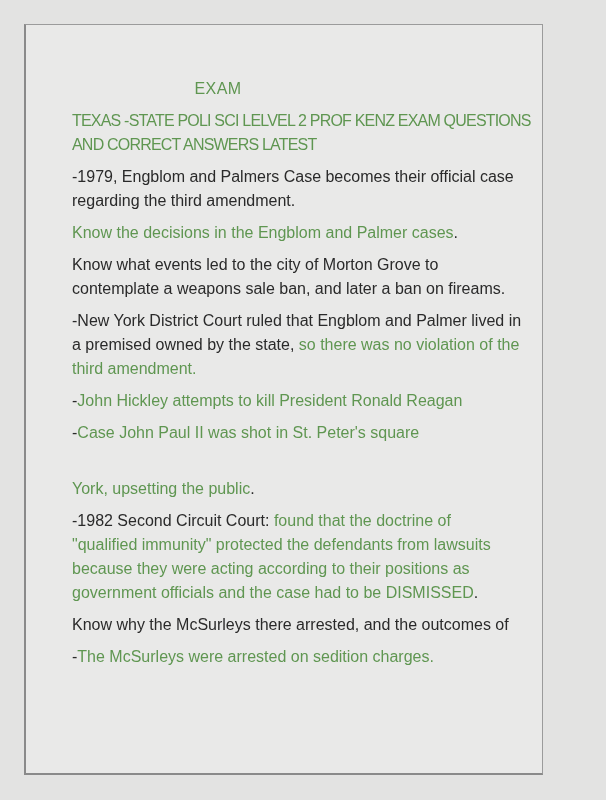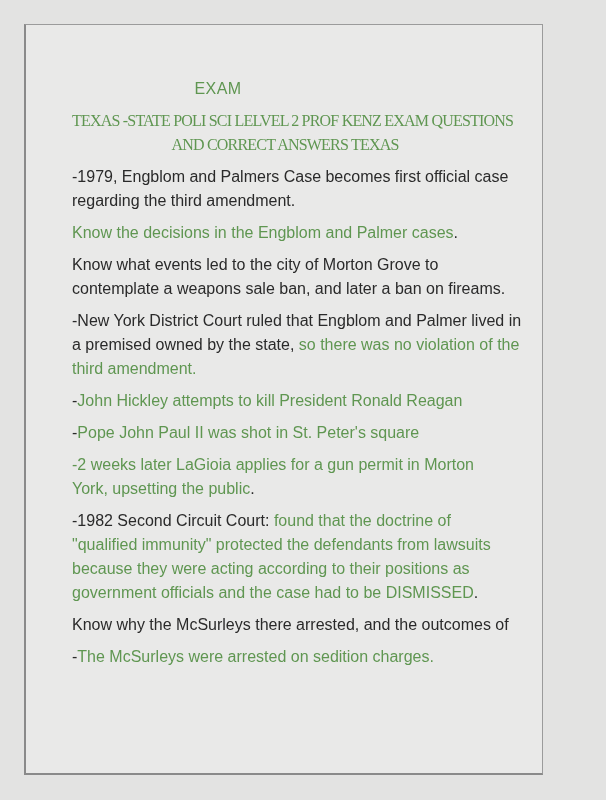--- a/index.html
+++ b/index.html
@@ -39,40 +39,38 @@
     margin: 0 0 8px 0;
     white-space: nowrap;
     color: var(--black);
   }
   .doc p.p-title {
     text-align: center;
     transform: translateX(-67px);
     letter-spacing: 0.4px;
   }
   .doc p.p-subtitle {
-    text-align: center;
     letter-spacing: -0.8px;
-    font-family: Liberation Serif, serif;
   }
   .c-green { color: var(--green); }
   .c-black { color: var(--black); }
 </style>
 </head>
 <body>
 
 <div class="canvas">
   <div class="paper">
     <div class="doc">
         <p class="p-title"><span class="c-green">EXAM</span></p>
-        <p class="p-subtitle"><span class="c-green">TEXAS -STATE POLI SCI LELVEL 2 PROF KENZ EXAM QUESTIONS</span><br><span class="c-green">AND CORRECT ANSWERS TEXAS</span></p>
-        <p class="p-body"><span class="c-black">-1979, Engblom and Palmers Case becomes first official case</span><br><span class="c-black">regarding the third amendment.</span></p>
+        <p class="p-subtitle"><span class="c-green">TEXAS -STATE POLI SCI LELVEL 2 PROF KENZ EXAM QUESTIONS</span><br><span class="c-green">AND CORRECT ANSWERS LATEST</span></p>
+        <p class="p-body"><span class="c-black">-1979, Engblom and Palmers Case becomes their official case</span><br><span class="c-black">regarding the third amendment.</span></p>
         <p class="p-body"><span class="c-green">Know the decisions in the Engblom and Palmer cases</span><span class="c-black">.</span></p>
         <p class="p-body"><span class="c-black">Know what events led to the city of Morton Grove to</span><br><span class="c-black">contemplate a weapons sale ban, and later a ban on fireams.</span></p>
         <p class="p-body"><span class="c-black">-New York District Court ruled that Engblom and Palmer lived in</span><br><span class="c-black">a premised owned by the state,</span><span class="c-green"> so there was no violation of the</span><br><span class="c-green">third amendment.</span></p>
         <p class="p-body"><span class="c-black">-</span><span class="c-green">John Hickley attempts to kill President Ronald Reagan</span></p>
-        <p class="p-body"><span class="c-black">-</span><span class="c-green">Pope John Paul II was shot in St. Peter's square</span></p>
-        <p class="p-body"><span class="c-green">-2 weeks later LaGioia applies for a gun permit in Morton</span><br><span class="c-green">York, upsetting the public</span><span class="c-black">.</span></p>
+        <p class="p-body"><span class="c-black">-</span><span class="c-green">Case John Paul II was shot in St. Peter's square</span></p>
+        <p class="p-body"><br><span class="c-green">York, upsetting the public</span><span class="c-black">.</span></p>
         <p class="p-body"><span class="c-black">-1982 Second Circuit Court:</span><span class="c-green"> found that the doctrine of</span><br><span class="c-green">"qualified immunity" protected the defendants from lawsuits</span><br><span class="c-green">because they were acting according to their positions as</span><br><span class="c-green">government officials and the case had to be DISMISSED</span><span class="c-black">.</span></p>
         <p class="p-body"><span class="c-black">Know why the McSurleys there arrested, and the outcomes of</span><br></p>
         <p class="p-body"><span class="c-black">-</span><span class="c-green">The McSurleys were arrested on sedition charges.</span></p>
       </div>
   </div>
 </div>
 
 </body></html>

